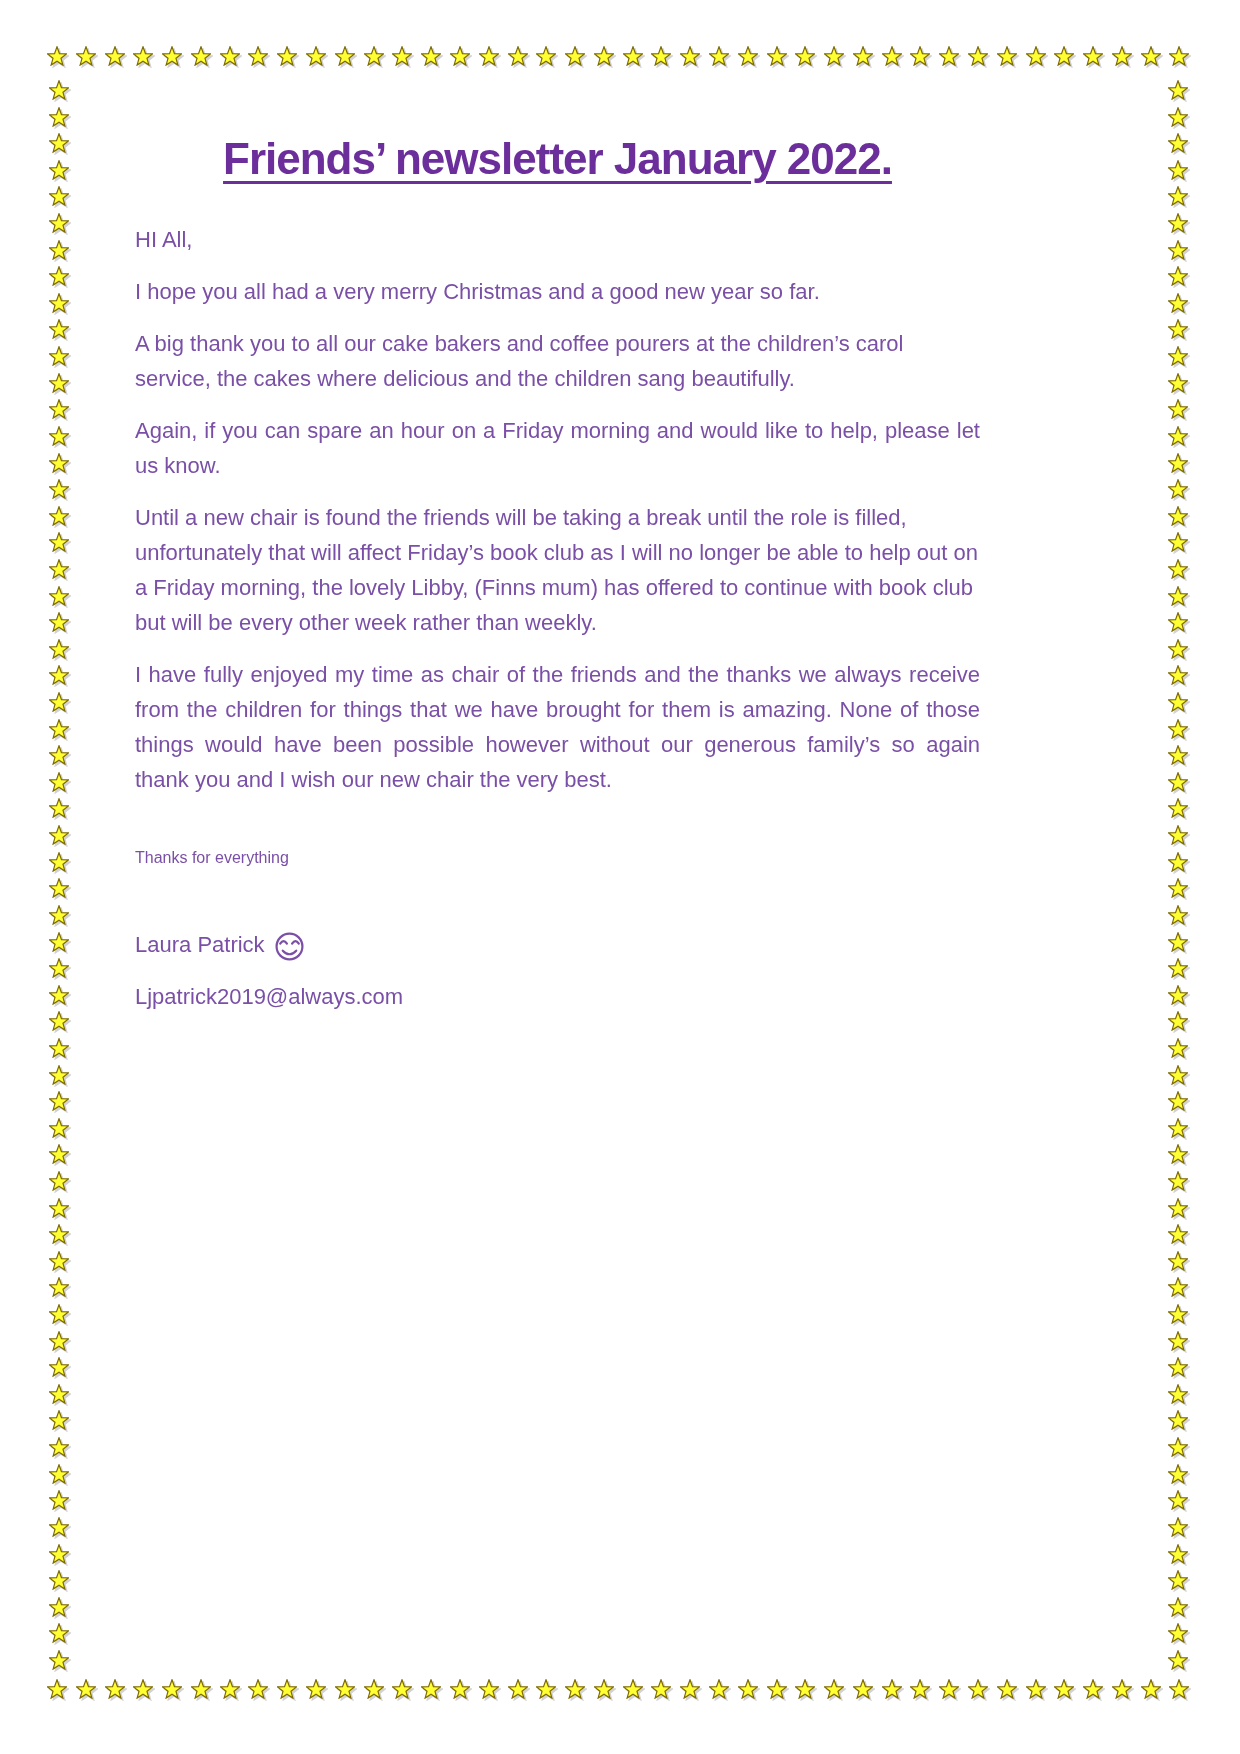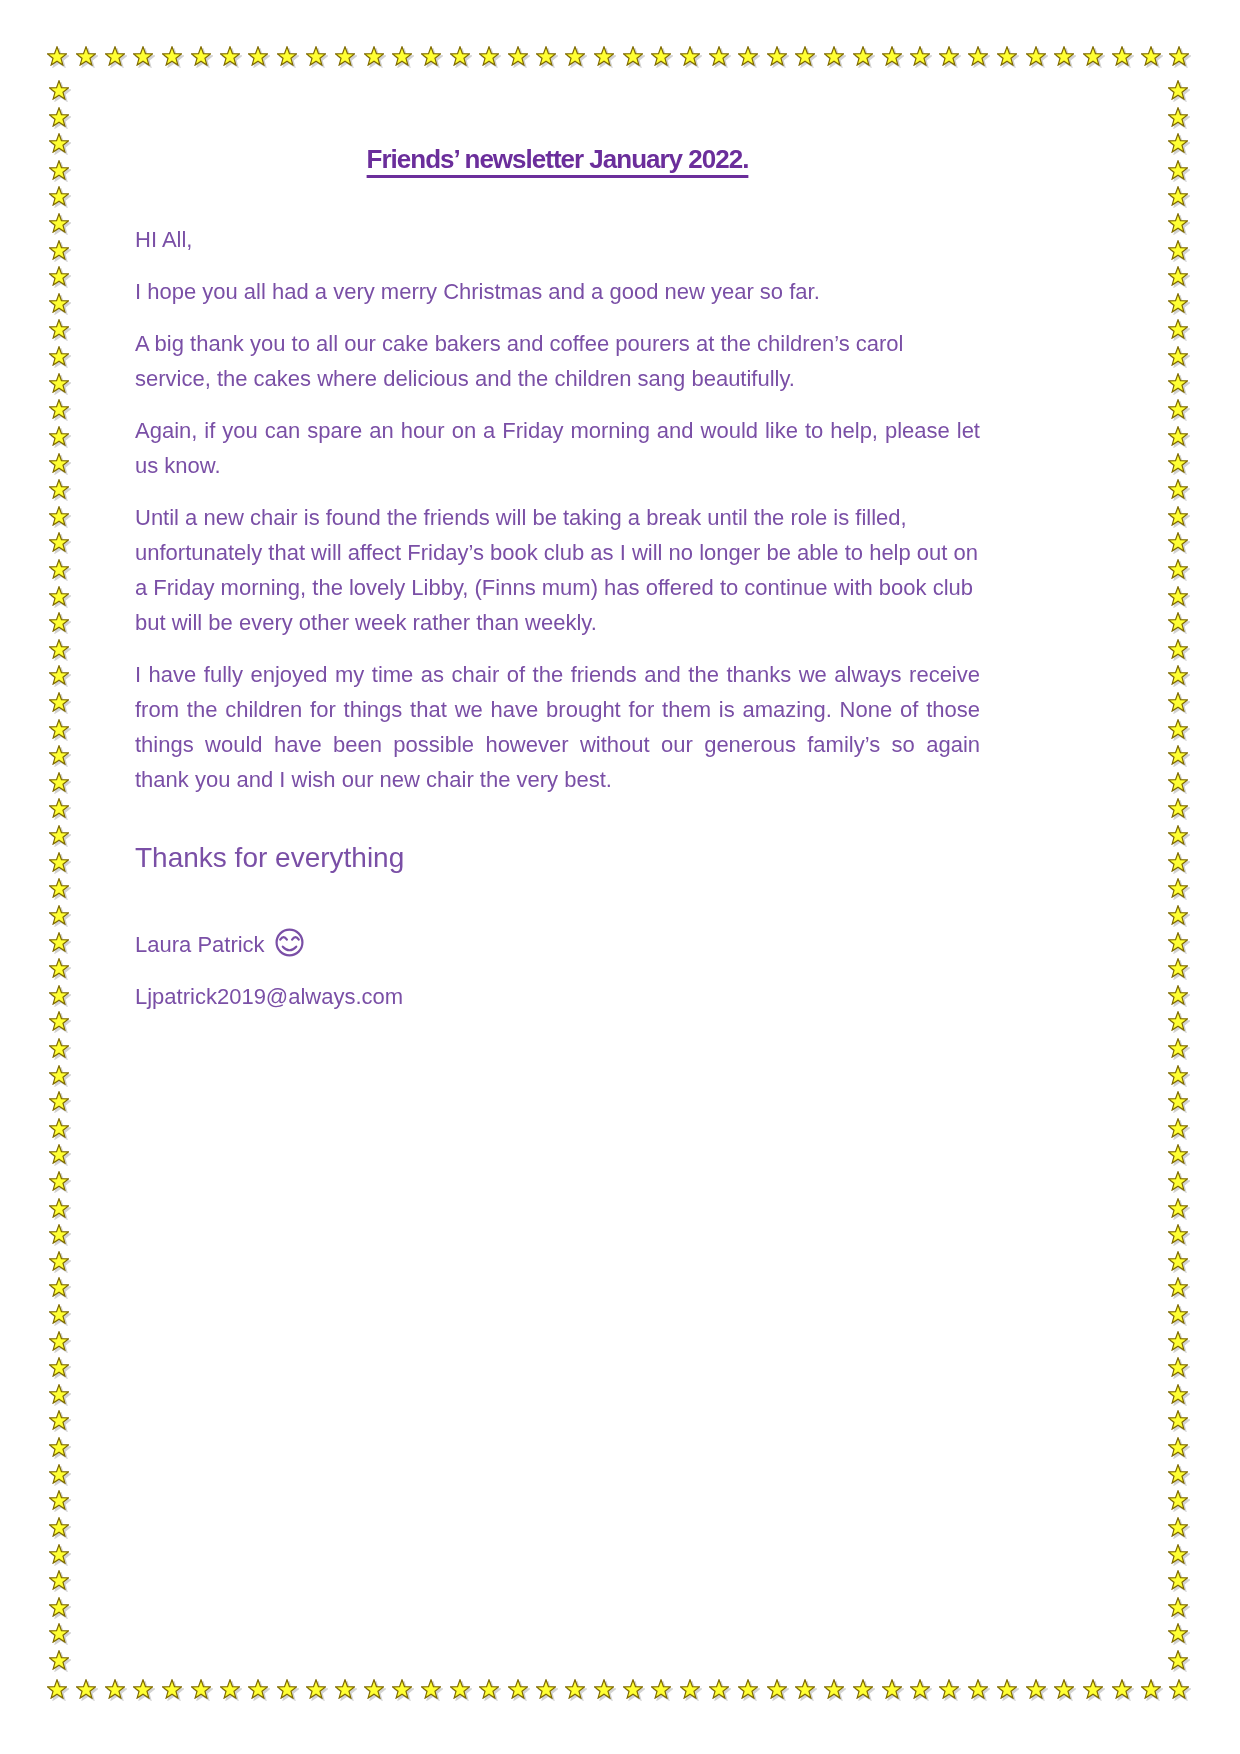--- a/index.html
+++ b/index.html
@@ -39,48 +39,48 @@
     position: absolute;
     left: 135px;
     top: 0;
     width: 845px;
     color: var(--body-color);
   }
   .title {
     margin-top: 136px;
     text-align: center;
     color: var(--title-color);
-    font-size: 26px;
+    font-size: 44px;
     font-weight: bold;
     letter-spacing: -1px;
     line-height: 46px;
     text-decoration: underline;
     text-decoration-thickness: 3px;
     text-underline-offset: 7px;
     margin-bottom: 0;
   }
   .body-text { margin-top: 40px; }
   .para {
     font-size: 22px;
     line-height: 35px;
     margin: 0 0 17px 0;
     color: var(--body-color);
   }
   .para.justify { text-align: justify; }
   .closing {
-    font-size: 28px;
+    font-size: 16px;
     line-height: 35px;
     margin: 43px 0 27px 0;
   }
   .signature {
     font-size: 22px;
     line-height: 35px;
     margin: 52px 0 17px 0;
     display: flex;
-    align-items: flex-start;
+    align-items: flex-end;
   }
   .smiley {
     width: 31px; height: 31px;
     margin-left: 9px;
     display: inline-block;
   }
   .smiley circle, .smiley path {
     fill: none;
     stroke: var(--body-color);
     stroke-width: 1.7;

